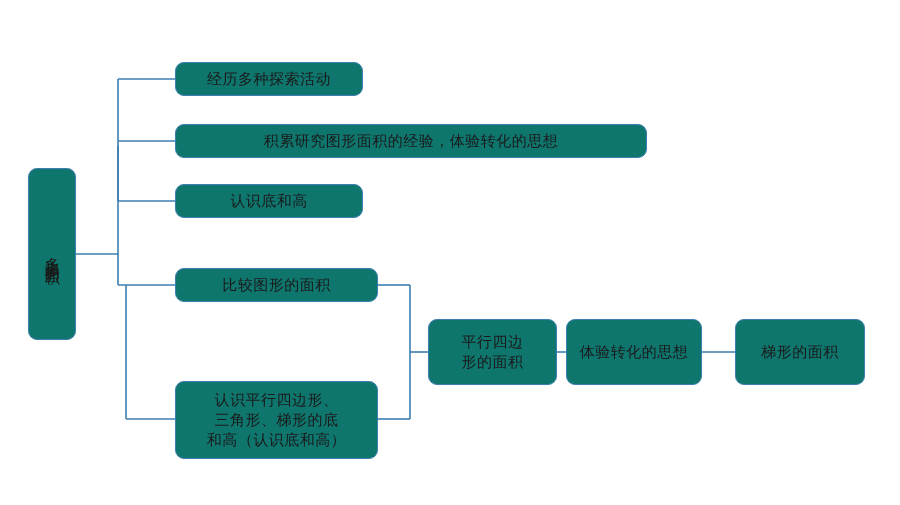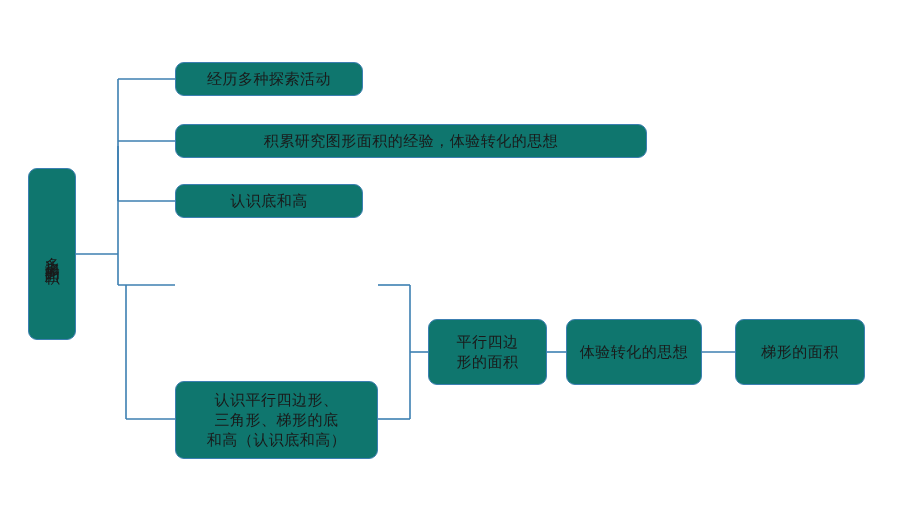--- a/index.html
+++ b/index.html
@@ -93,28 +93,31 @@
   </div>
 
   <div class="node" style="left:175px; top:124px; width:472px; height:34px;">
     <span class="txt">积累研究图形面积的经验，体验转化的思想</span>
   </div>
 
   <div class="node" style="left:175px; top:184px; width:188px; height:34px;">
     <span class="txt">认识底和高</span>
   </div>
 
+  <div class="node" style="left:175px; top:268px; width:203px; height:34px;">
+    <span class="txt">比较图形的面积</span>
+  </div>
 
   <div class="node" style="left:175px; top:381px; width:203px; height:78px;align-items:center;">
     <span class="txt">认识平行四边形、
 三角形、梯形的底
 和高（认识底和高）</span>
   </div>
 
-  <div class="node" style="left:428px; top:319px; width:119px; height:66px;">
+  <div class="node" style="left:428px; top:319px; width:129px; height:66px;">
     <span class="txt">平行四边
 形的面积</span>
   </div>
 
   <div class="node" style="left:566px; top:319px; width:136px; height:66px;">
     <span class="txt">体验转化的思想</span>
   </div>
 
   <div class="node" style="left:735px; top:319px; width:130px; height:66px;">
     <span class="txt">梯形的面积</span>

